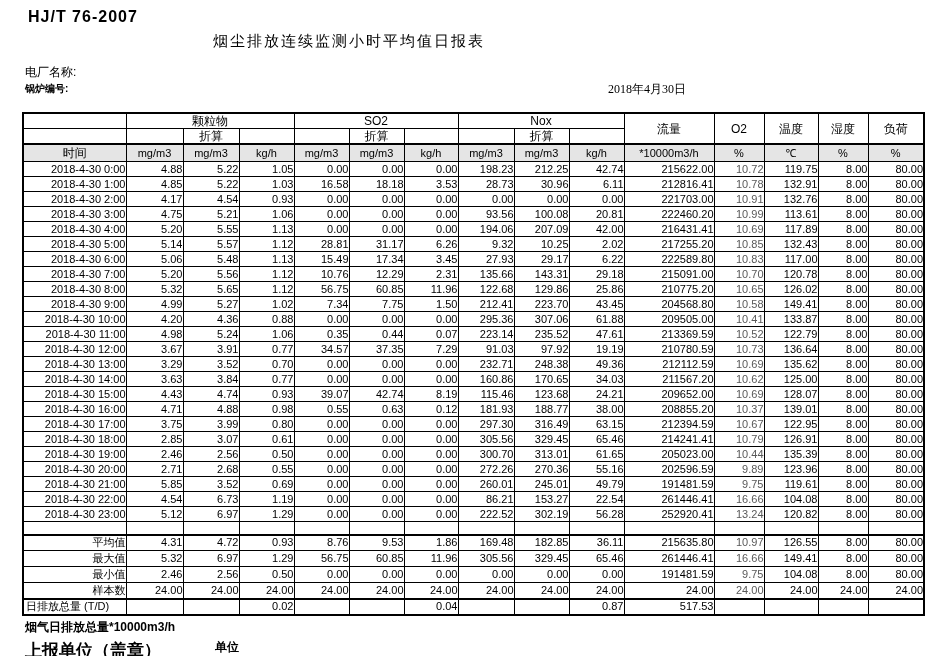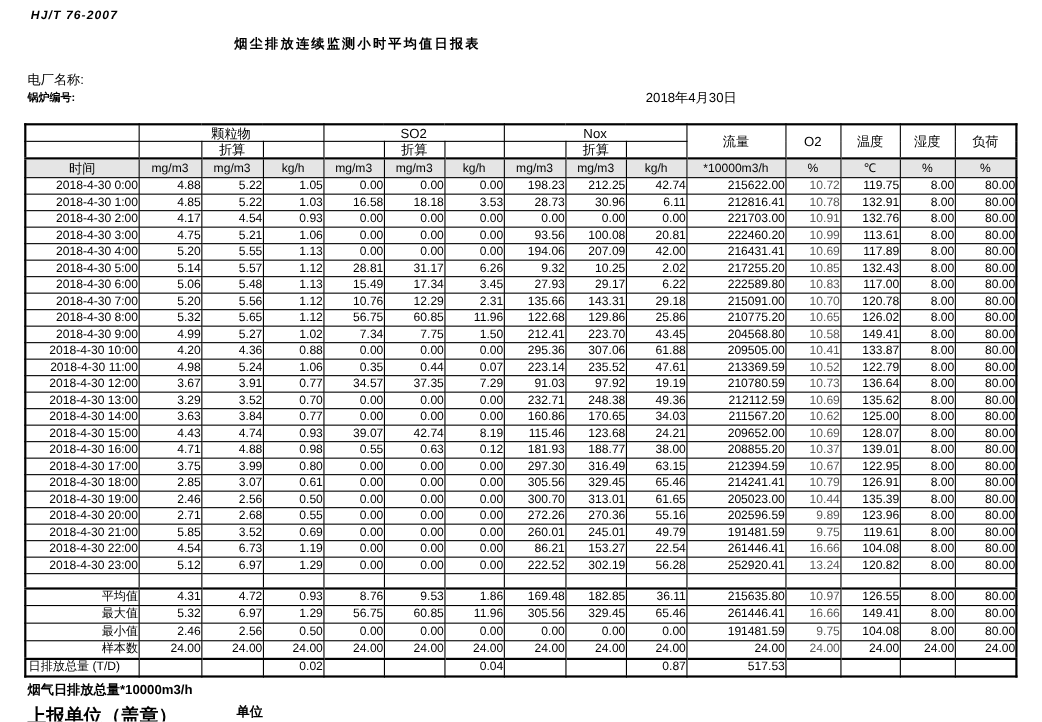--- a/index.html
+++ b/index.html
@@ -4,25 +4,25 @@
 <style>
   html,body { margin:0; padding:0; }
   body {
     width:947px; height:656px;
     background:#ffffff;
     position:relative;
     font-family:"Liberation Sans", sans-serif;
     color:#000;
   }
   .abs { position:absolute; white-space:nowrap; }
-  .std-no   { left:28px;  top:8px;  font-size:11px; font-weight:bold; letter-spacing:1px;font-style:italic; }
-  .title    { left:213px; top:32px; font-size:12px; font-weight:bold; letter-spacing:2px; }
+  .std-no   { left:28px;  top:8px;  font-size:16px; font-weight:bold; letter-spacing:1px; }
+  .title    { left:213px; top:32px; font-size:15px; font-weight:normal; letter-spacing:2px; }
   .plant    { left:25px;  top:64px; font-size:12px; font-weight:normal; }
   .boiler   { left:25px;  top:82px; font-size:10px; font-weight:bold; }
-  .date     { left:587px; top:81px; font-size:12px; }
+  .date     { left:608px; top:81px; font-size:12px;font-family:Liberation Serif, serif; }
   .f1       { left:25px;  top:619px; font-size:12px; font-weight:bold; }
   .f2       { left:25px;  top:639px; font-size:17px; font-weight:bold; }
   .f3       { left:215px; top:639px; font-size:12px; font-weight:bold; }
 
   table.report {
     position:absolute; left:22px; top:112px;
     border-collapse:collapse; table-layout:fixed;
     border:2px solid #000;
     padding-left:39px;
   }

